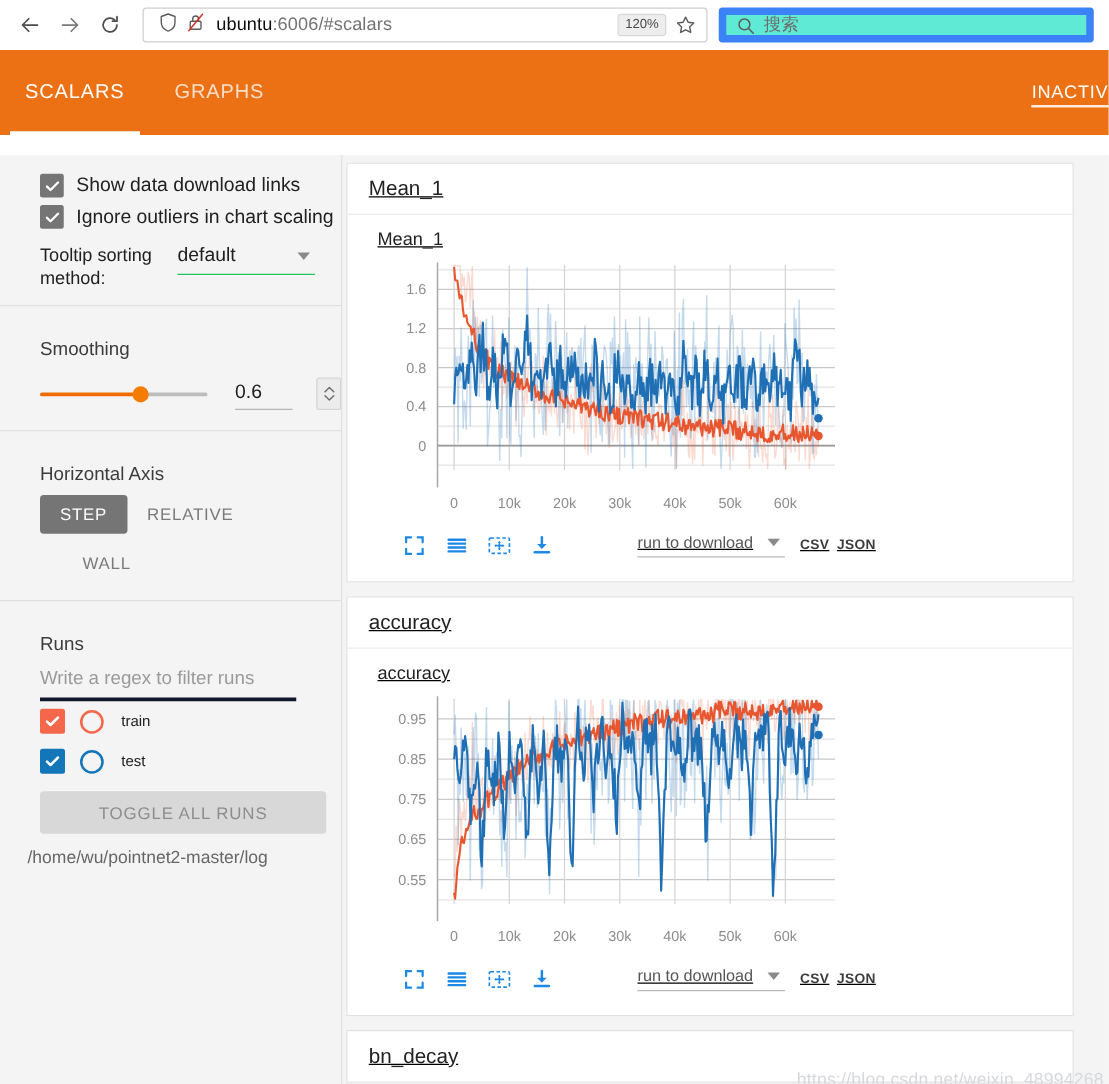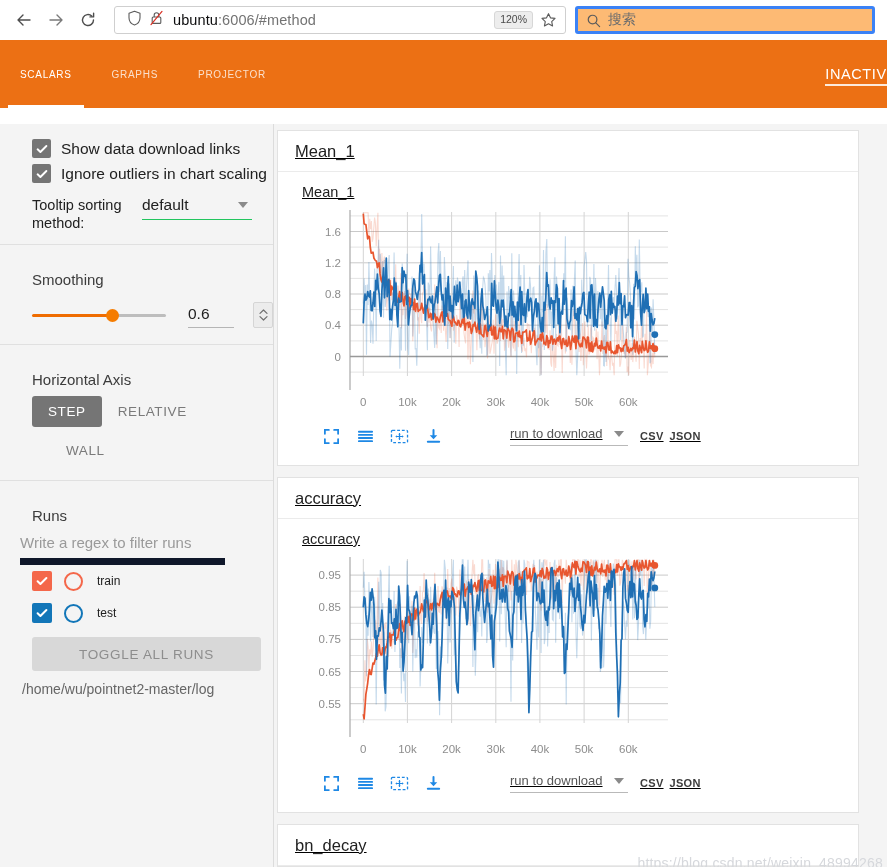--- a/index.html
+++ b/index.html
@@ -43,22 +43,22 @@
     margin-left: auto;
     font-size: 10.5px; color: #4a4a4a;
     background: #ededed; border: 1px solid #d7d7d7; border-radius: 3px;
     padding: 1px 5px 2px 5px;
     line-height: 1.2;
   }
   .star-icon { margin-left: 7px; margin-right: 2px; display: flex; align-items: center; color: #5b5b5b; }
   .search-wrap {
     margin-left: 9px;
     width: 300px; height: 28px;
-    border: 3px solid #3b82f6; border-radius: 3px;
-    background: #fdba74;
+    border: 6px solid #3b82f6; border-radius: 3px;
+    background: #5eead4;
     display: flex; align-items: center;
     padding: 0 8px; box-sizing: border-box;
   }
   .search-icon { color: #5b5b5b; display: flex; align-items: center; margin-right: 7px; }
   .search-ph { font-size: 14px; color: #6d6d6d; }
 
   
   .tb-header {
     position: absolute; left: 0; top: 40px; width: 887px; height: 68px;
     background: #ec7014;
@@ -68,21 +68,21 @@
   .tb-brand {
     color: #fff; font-size: 21px; letter-spacing: 0.2px;
     margin-left: 30px; width: 190px; white-space: nowrap;
   }
   .tb-tabs { display: flex; align-items: stretch; height: 68px; }
   .tb-tab {
     position: relative;
     display: flex; align-items: center; justify-content: center;
     padding: 0 20px;
     color: rgba(255,255,255,0.78);
-    font-size: 10px; letter-spacing: 0.7px;
+    font-size: 16px; letter-spacing: 0.7px;
     cursor: pointer; white-space: nowrap;
   }
   .tb-tab.active { color: #ffffff; }
   .tb-tab.active::after {
     content: ""; position: absolute; left: 8px; right: 8px; bottom: 0;
     height: 3px; background: #ffffff;
   }
   .tb-right {
     margin-left: auto; display: flex; align-items: center;
     padding-right: 0px; height: 68px;
@@ -167,22 +167,22 @@
 
   .axis-btn-row { display: flex; align-items: center; padding: 8px 0 0 32px; }
   .axis-btn {
     font-size: 13.5px; letter-spacing: 0.6px;
     padding: 8px 16px; border-radius: 3px; color: #7a7a7a; cursor: pointer;
   }
   .axis-btn.active { background: #757575; color: #ffffff; }
   .axis-btn-row2 { display: flex; padding: 8px 0 4px 50px; }
 
   .regex-input {
-    margin: 10px 0 0 20px; width: 205px;
-    border-bottom: 7px solid #0f172a;
+    margin: 10px 0 0 32px; width: 205px;
+    border-bottom: 3px solid #0f172a;
     padding-bottom: 6px;
   }
   .regex-ph { font-size: 15px; color: #9a9a9a; }
 
   .run-row { display: flex; align-items: center; padding: 6px 0 6px 32px; }
   .run-cb {
     width: 20px; height: 20px; min-width: 20px; border-radius: 2px;
     display: flex; align-items: center; justify-content: center;
   }
   .run-circle {
@@ -280,21 +280,21 @@
         </span>
         <span>
           <svg width="15" height="16" viewBox="0 0 15 16">
             <rect x="3.2" y="7" width="8.6" height="6.4" rx="1" fill="none" stroke="#5b5b5b" stroke-width="1.1"></rect>
             <path d="M5.2 7V5.1a2.3 2.3 0 0 1 4.6 0V7" fill="none" stroke="#5b5b5b" stroke-width="1.1"></path>
             <path d="M2 14.6 13 1.4" stroke="#d93025" stroke-width="1.2" stroke-linecap="round"></path>
           </svg>
         </span>
       </div>
       <div class="url-text">
-        <span class="host">ubuntu</span><span class="rest">:6006/#method</span>
+        <span class="host">ubuntu</span><span class="rest">:6006/#scalars</span>
       </div>
       <div class="zoom-badge">120%</div>
       <div class="star-icon">
         <svg width="17" height="17" viewBox="0 0 18 18">
             <path d="M9 1.8l2.1 4.4 4.8.6-3.5 3.3.9 4.7L9 12.5l-4.3 2.3.9-4.7L2.1 6.8l4.8-.6z" fill="none" stroke="#5b5b5b" stroke-width="1.2" stroke-linejoin="round"></path>
           </svg>
       </div>
     </div>
 
     <div class="search-wrap">
@@ -305,21 +305,20 @@
           </svg>
       </span>
       <span class="search-ph">搜索</span>
     </div>
   </div>
 
   <div class="tb-header">
     <div class="tb-tabs">
       <div class="tb-tab active">SCALARS</div>
       <div class="tb-tab">GRAPHS</div>
-      <div class="tb-tab">PROJECTOR</div>
     </div>
     <div class="tb-right">
       <div class="tb-inactive">INACTIVE</div>
     </div>
   </div>
 
   <div class="body-area">
 
     <div class="sidebar">
 

